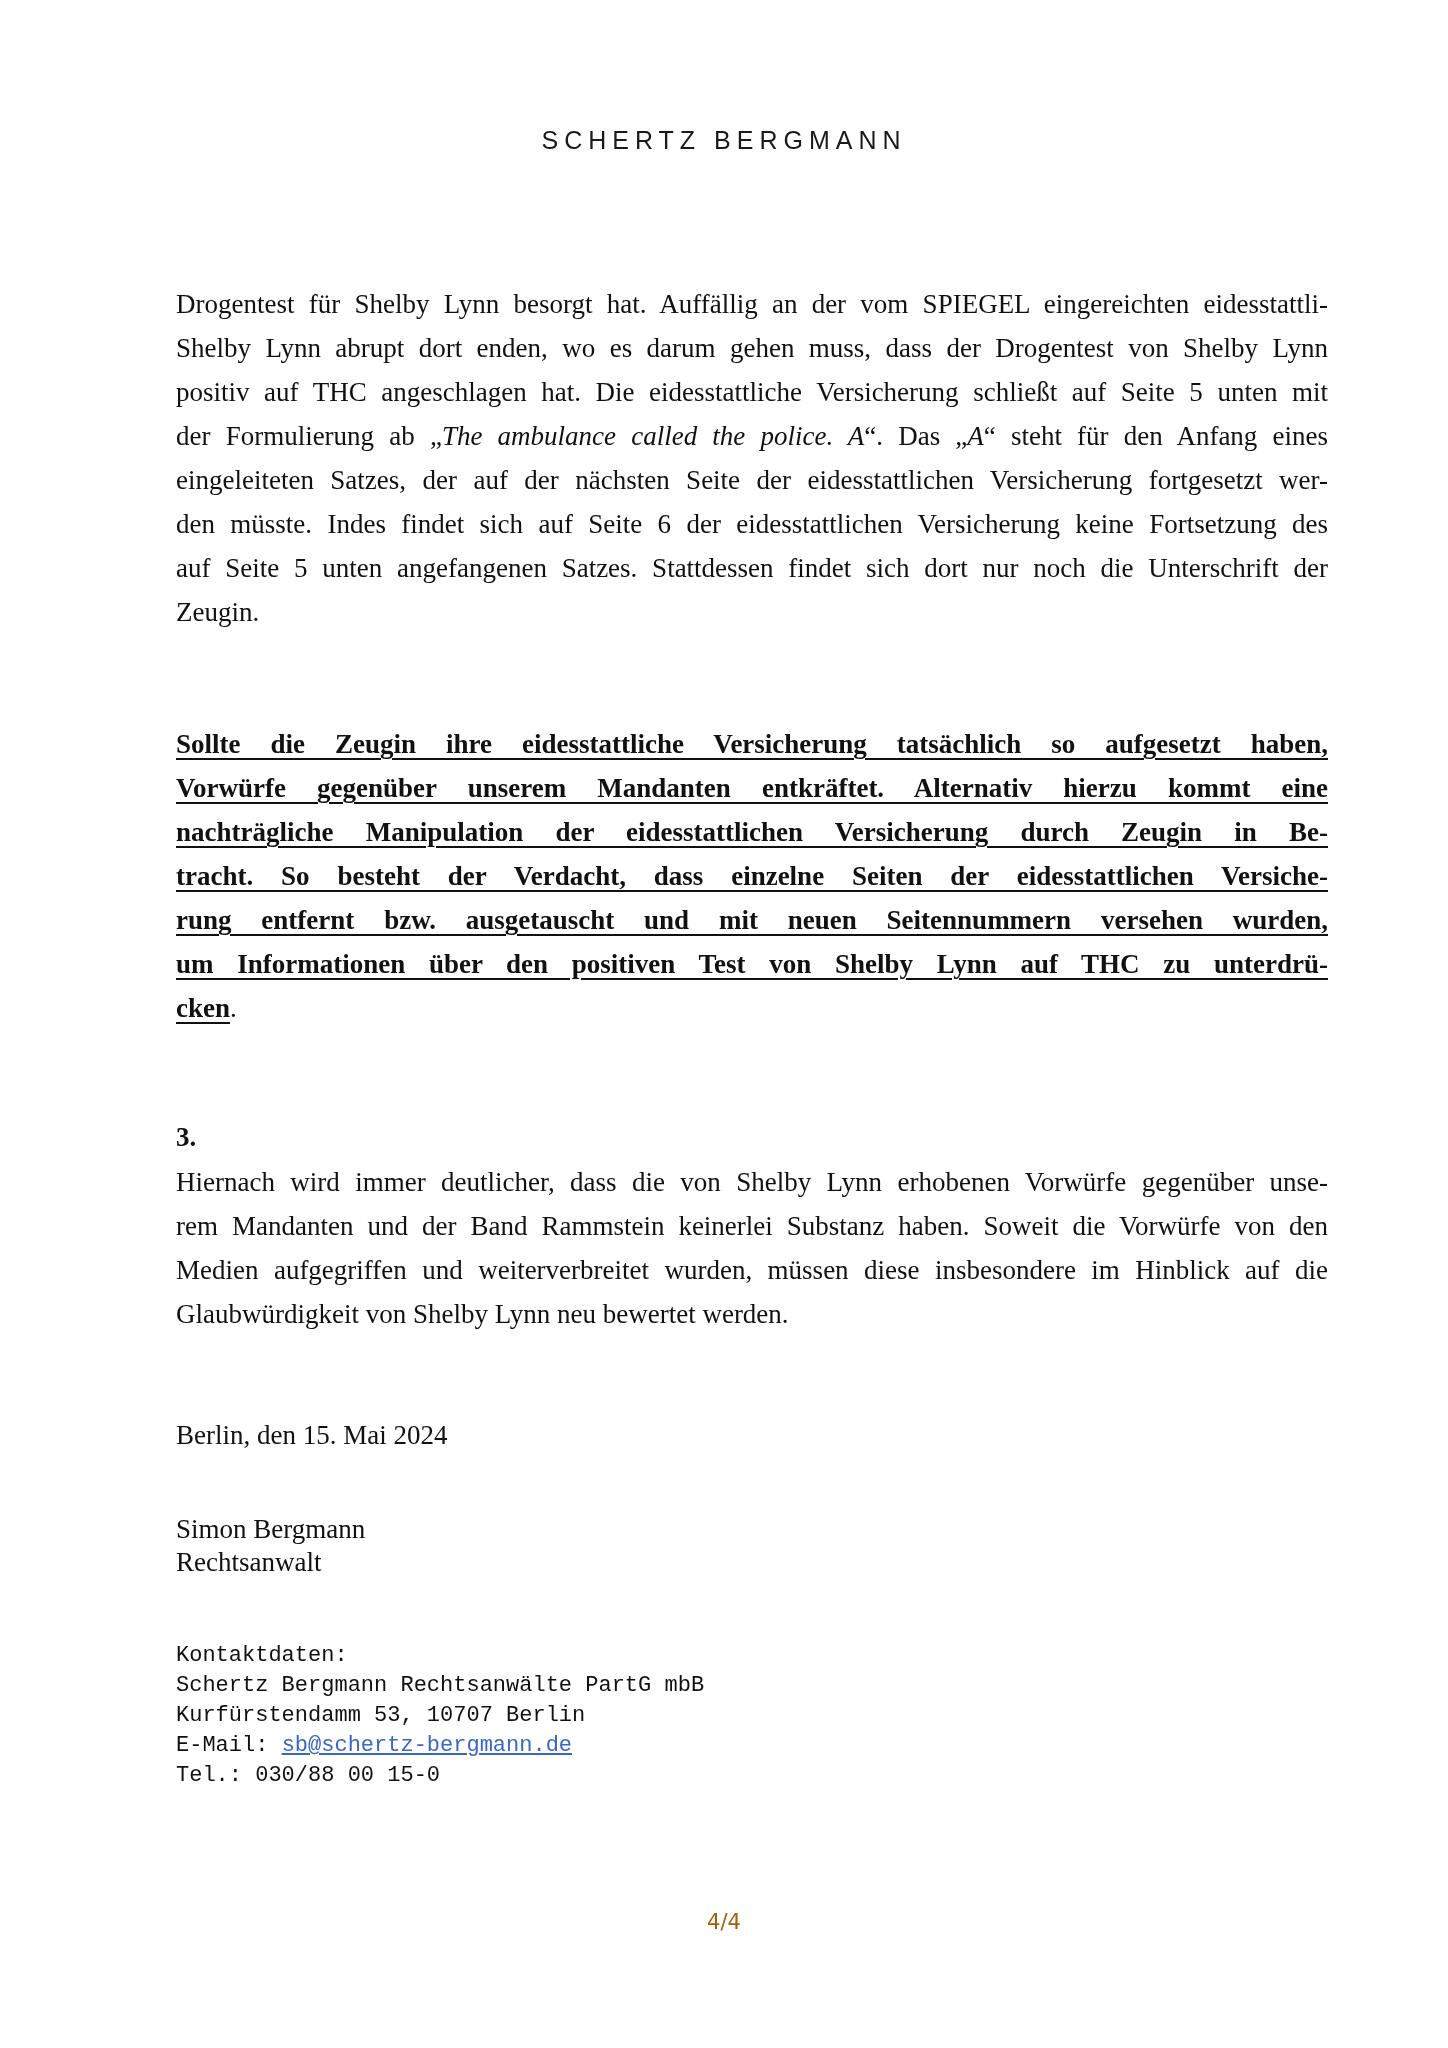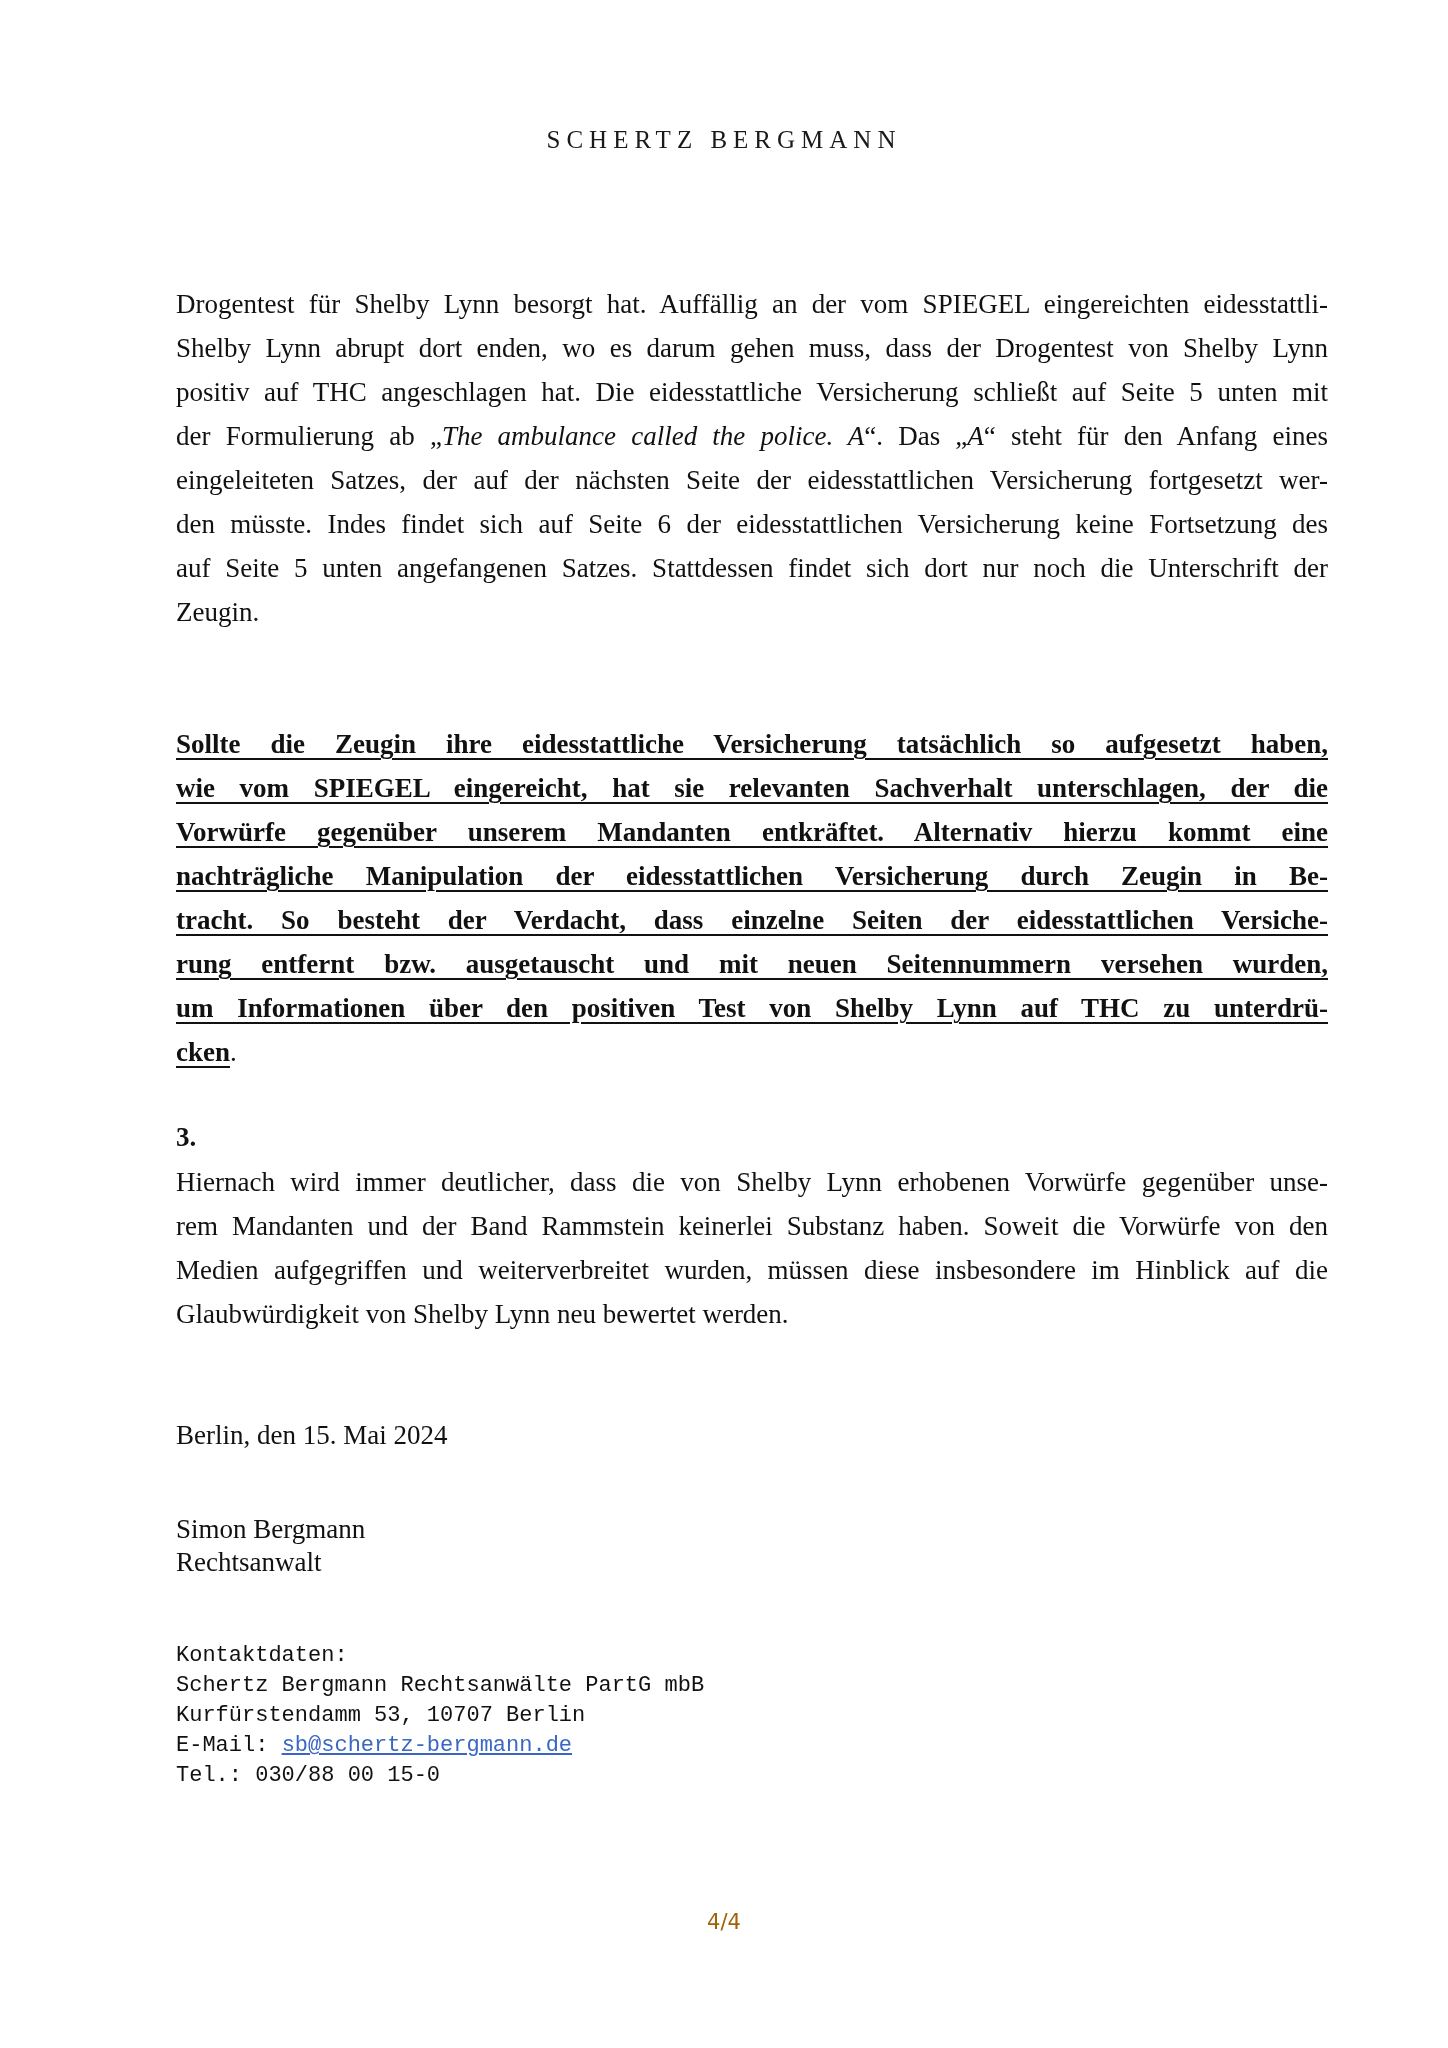--- a/index.html
+++ b/index.html
@@ -3,21 +3,21 @@
 <meta charset="utf-8">
 <style>
   html, body { margin: 0; padding: 0; background: #ffffff; }
   body {
     width: 1448px; height: 2048px; position: relative; overflow: hidden;
     font-family: "DejaVu Serif", "Liberation Serif", serif;
     color: #111111;
   }
   .letterhead {
     position: absolute; top: 126px; left: 0; width: 1448px; text-align: center;
-    font-family: Liberation Serif, serif; font-size: 25px; letter-spacing: 6px;
+    font-family: Liberation Sans, sans-serif; font-size: 25px; letter-spacing: 6px;
     color: #1a1a1a;
   }
   .body-text {
     position: absolute; left: 176px; width: 1152px;
     font-family: "Liberation Serif", serif; font-size: 27px; line-height: 44px;
     text-align: justify; hyphens: manual;
   }
   .p1 { top: 282px; }
   .p2 { top: 722px; font-weight: bold; }
   .p2 u { text-decoration: underline; text-decoration-thickness: 2px; text-underline-offset: 5px; }
@@ -43,21 +43,20 @@
   <span class="line-j">positiv auf THC angeschlagen hat. Die eidesstattliche Versicherung schließt auf Seite 5 unten mit</span>
   <span class="line-j"><span>der Formulierung ab „</span><em>The ambulance called the police. A</em><span>“. Das „</span><em>A</em><span>“ steht für den Anfang eines</span></span>
   <span class="line-j">eingeleiteten Satzes, der auf der nächsten Seite der eidesstattlichen Versicherung fortgesetzt wer-</span>
   <span class="line-j">den müsste. Indes findet sich auf Seite 6 der eidesstattlichen Versicherung keine Fortsetzung des</span>
   <span class="line-j">auf Seite 5 unten angefangenen Satzes. Stattdessen findet sich dort nur noch die Unterschrift der</span>
   <span class="line">Zeugin.</span>
 </div>
 
 <div class="body-text p2">
   <span class="line-j"><u>Sollte die Zeugin ihre eidesstattliche Versicherung tatsächlich so aufgesetzt haben,</u></span>
-  <span class="line-j"><u>wie vom SPIEGEL eingereicht, hat sie relevanten Sachverhalt unterschlagen, der die</u></span>
   <span class="line-j"><u>Vorwürfe gegenüber unserem Mandanten entkräftet. Alternativ hierzu kommt eine</u></span>
   <span class="line-j"><u>nachträgliche Manipulation der eidesstattlichen Versicherung durch Zeugin in Be-</u></span>
   <span class="line-j"><u>tracht. So besteht der Verdacht, dass einzelne Seiten der eidesstattlichen Versiche-</u></span>
   <span class="line-j"><u>rung entfernt bzw. ausgetauscht und mit neuen Seitennummern versehen wurden,</u></span>
   <span class="line-j"><u>um Informationen über den positiven Test von Shelby Lynn auf THC zu unterdrü-</u></span>
   <span class="line"><u>cken</u><span style="font-weight:normal">.</span></span>
 </div>
 
 <div class="sec-num">3.</div>
 

